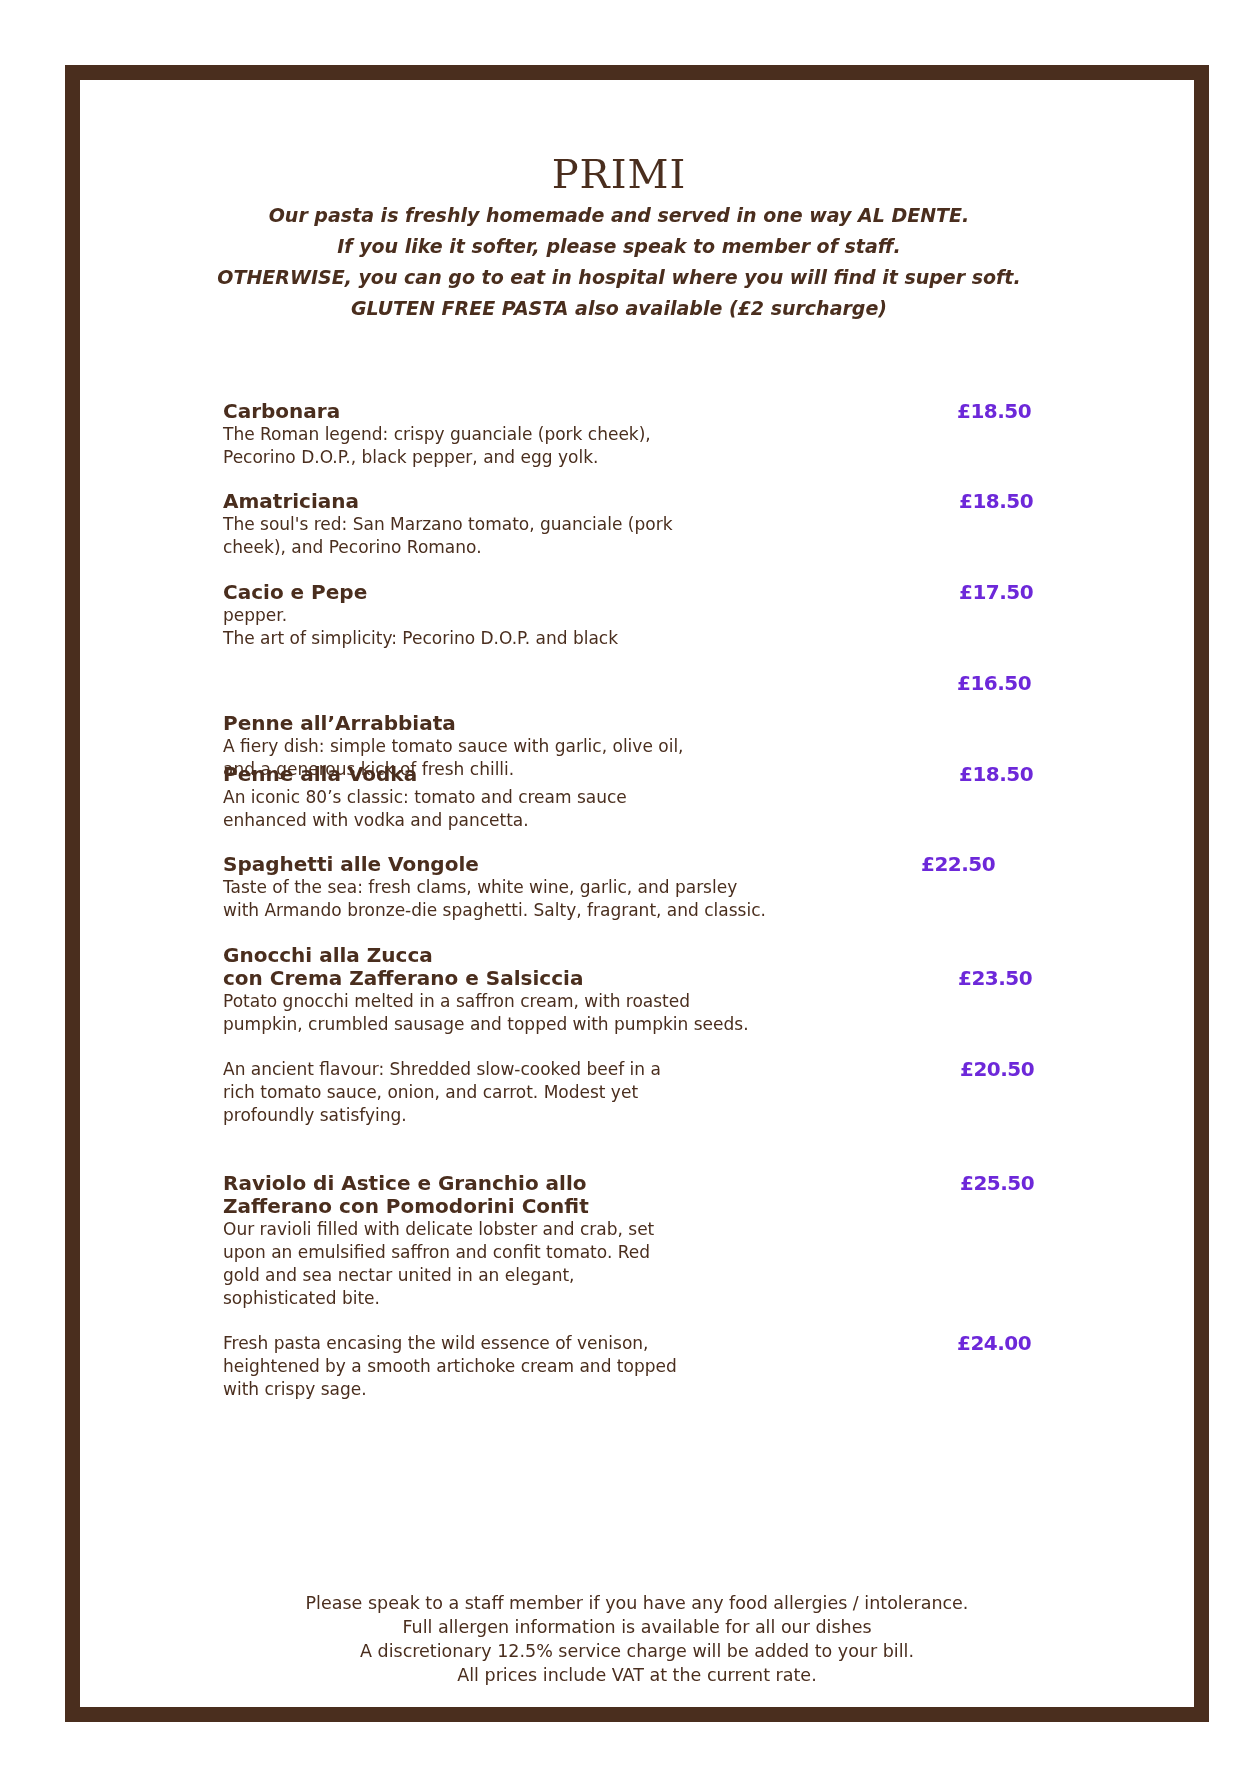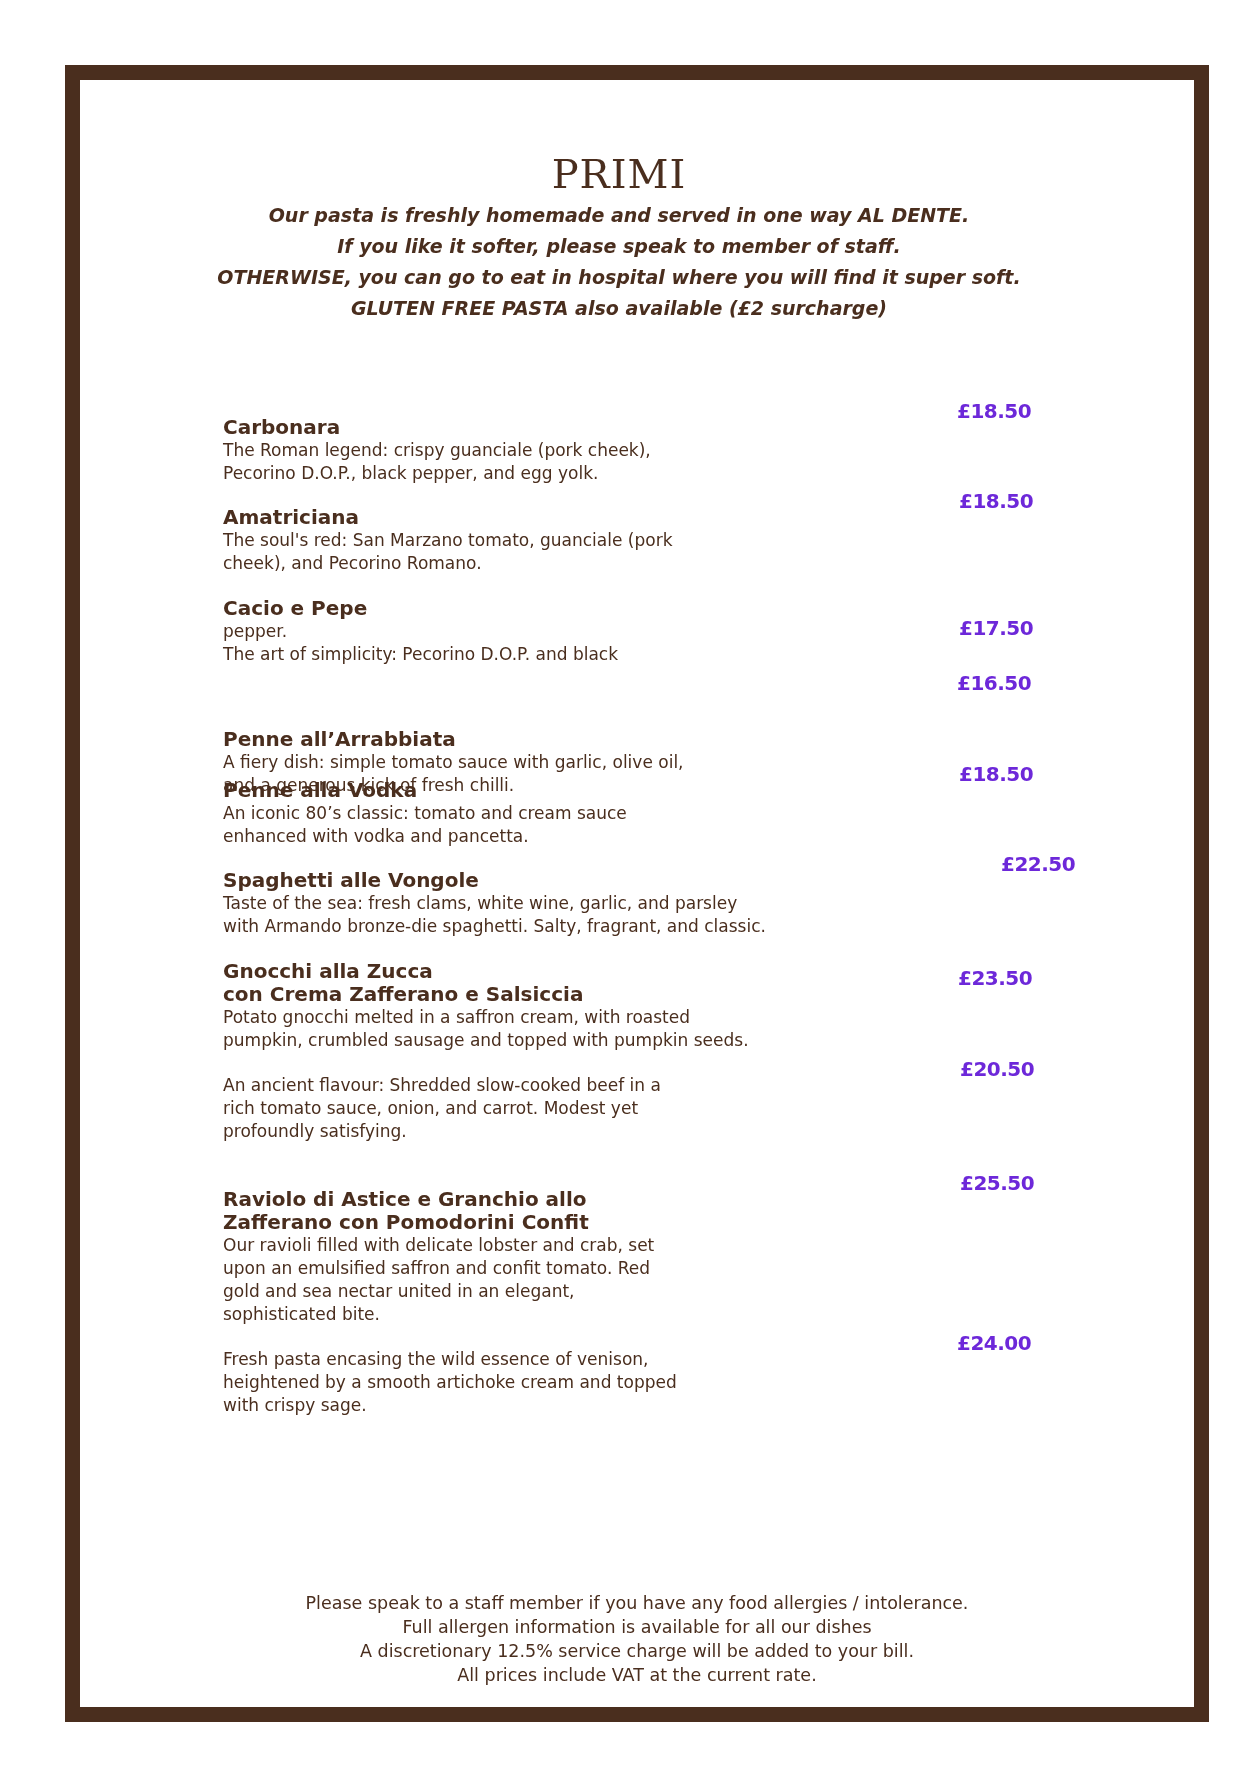--- a/index.html
+++ b/index.html
@@ -51,21 +51,20 @@
       color: #4a2e1e;
     }
     .intro .line {
       display: block;
       white-space: nowrap;
     }
     .item {
       position: absolute;
       left: 223px;
       width: 800px;
-      margin-top: 16px;
     }
     .item-name {
       font-family: "DejaVu Sans", "Liberation Sans", sans-serif;
       font-weight: bold;
       font-size: 20px;
       line-height: 23px;
       color: #4a2e1e;
       white-space: nowrap;
     }
     .item-desc {
@@ -142,21 +141,21 @@
 
 <div class="item" style="top:581px;">
   <div class="item-name">
     <span class="line">Cacio e Pepe</span>
   </div>
   <div class="item-desc">
     <span class="line">pepper.</span>
     <span class="line">The art of simplicity: Pecorino D.O.P. and black</span>
   </div>
 </div>
-<div class="price" style="top:581px; left:959px;margin-top:36px;">£17.50</div>
+<div class="price" style="top:581px; left:959px;">£17.50</div>
 
 <div class="item" style="top:712px;">
   <div class="item-name">
     <span class="line">Penne all’Arrabbiata</span>
   </div>
   <div class="item-desc">
     <span class="line">A fiery dish: simple tomato sauce with garlic, olive oil,</span>
     <span class="line">and a generous kick of fresh chilli.</span>
   </div>
 </div>
@@ -175,21 +174,21 @@
 
 <div class="item" style="top:853px;">
   <div class="item-name">
     <span class="line">Spaghetti alle Vongole</span>
   </div>
   <div class="item-desc">
     <span class="line">Taste of the sea: fresh clams, white wine, garlic, and parsley</span>
     <span class="line">with Armando bronze-die spaghetti. Salty, fragrant, and classic.</span>
   </div>
 </div>
-<div class="price" style="top:853px; left:1001px;">£22.50</div>
+<div class="price" style="top:853px; left:921px;">£22.50</div>
 
 <div class="item" style="top:944px;">
   <div class="item-name">
     <span class="line">Gnocchi alla Zucca</span>
     <span class="line">con Crema Zafferano e Salsiccia</span>
   </div>
   <div class="item-desc">
     <span class="line">Potato gnocchi melted in a saffron cream, with roasted</span>
     <span class="line">pumpkin, crumbled sausage and topped with pumpkin seeds.</span>
   </div>

